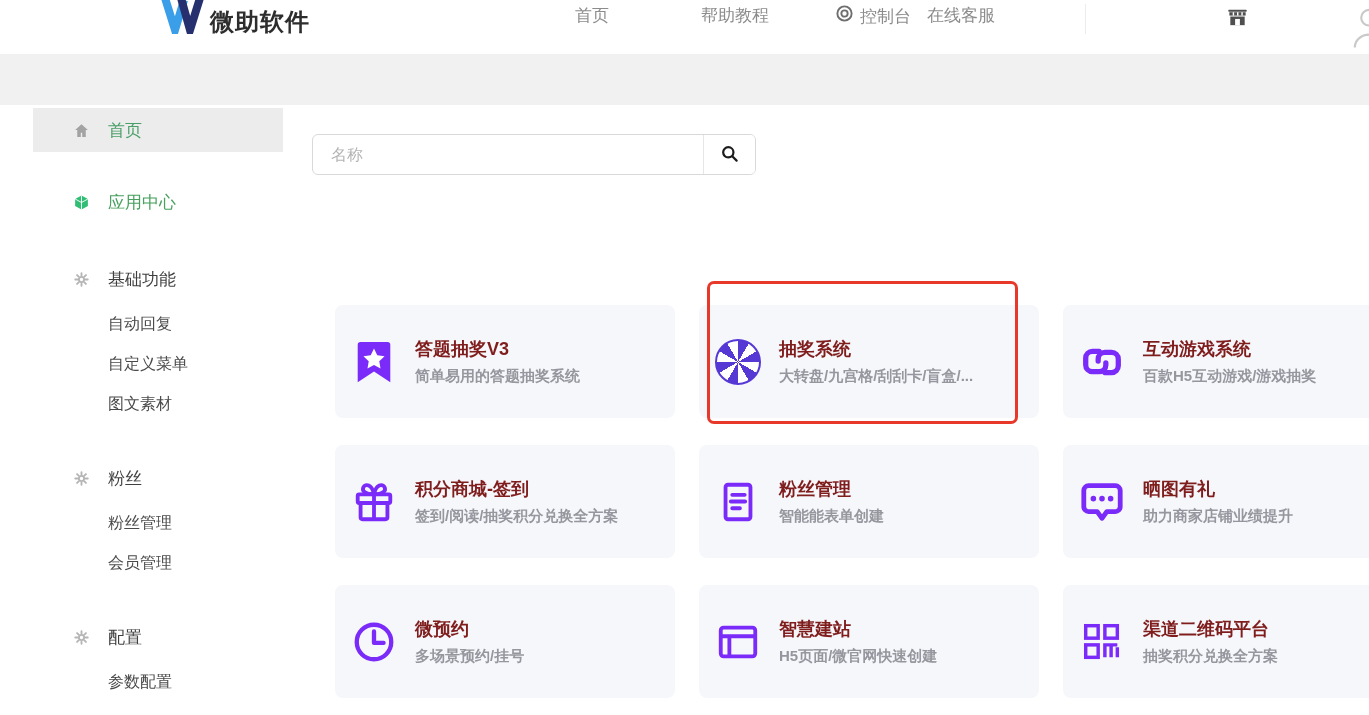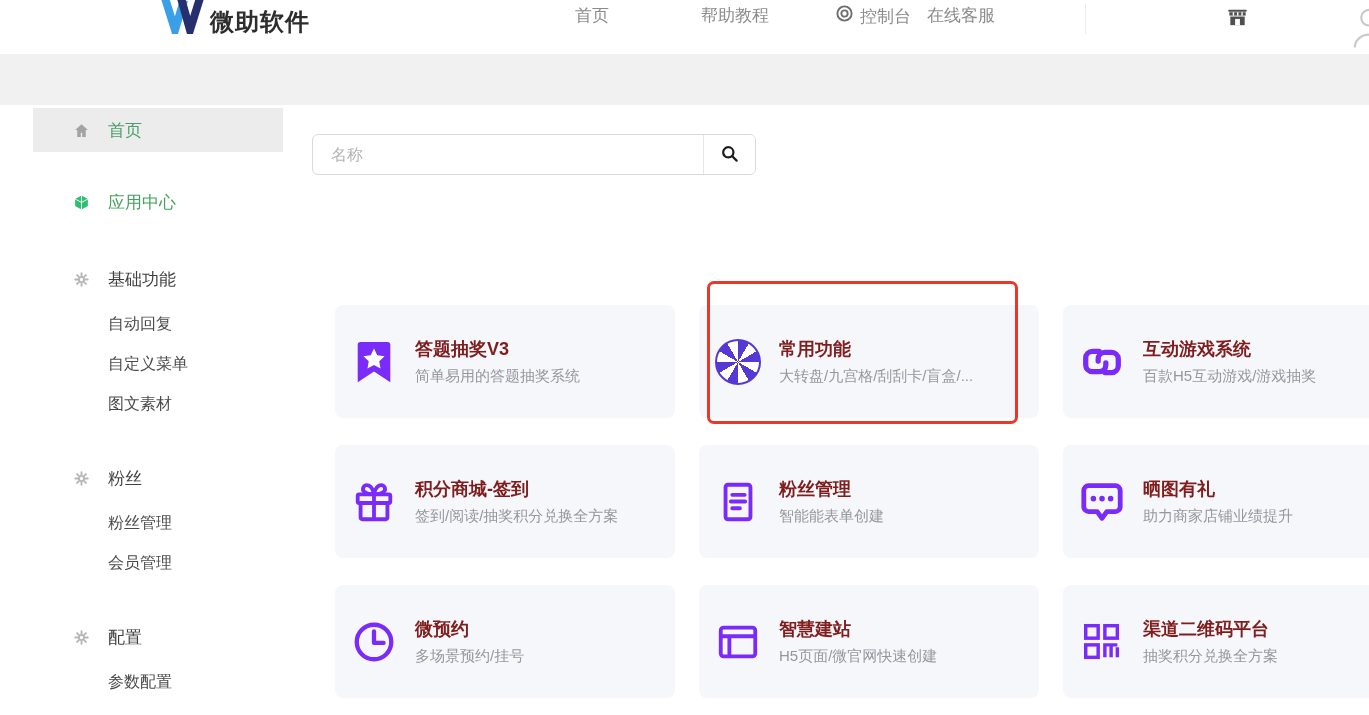--- a/index.html
+++ b/index.html
@@ -45,21 +45,21 @@
 
   .section-head{position:absolute;left:335px;top:250px;display:flex;align-items:baseline;}
   .sec-title{font-size:21px;font-weight:700;color:#272c4d;}
   .sec-sub{font-size:15px;color:#63636b;margin-left:14px;}
 
   .cards{position:absolute;left:335px;top:305px;display:grid;grid-template-columns:repeat(3,340px);grid-auto-rows:113px;column-gap:24px;row-gap:27px;}
   .card{background:#f6f7fb;border-radius:8px;display:flex;align-items:center;padding-left:16px;cursor:pointer;}
   .card-icon{width:46px;height:46px;display:inline-flex;align-items:center;justify-content:center;flex:none;}
   .card-text{margin-left:18px;min-width:0;}
   .card-title{font-size:18px;font-weight:700;color:#7f1d1d;line-height:24px;}
-  .card-sub{font-size:15px;color:#96969e;margin-top:6px;white-space:nowrap;}
+  .card-sub{font-size:15px;color:#96969e;margin-top:6px;white-space:nowrap;font-weight:bold;}
   .pinwheel{width:46px;height:46px;border-radius:50%;border:2px solid #5638d4;background:repeating-conic-gradient(#5638d4 0deg 30deg,#ffffff 30deg 60deg);}
 
   .red-annotation{position:absolute;left:707px;top:281px;width:311px;height:143px;border:3px solid #e8382a;border-radius:7px;pointer-events:none;z-index:6;}
 </style>
 </head>
 <body>
 
 <div class="page">
 
   <div class="header">
@@ -201,21 +201,21 @@
         <div class="card-text">
           <div class="card-title">答题抽奖V3</div>
           <div class="card-sub">简单易用的答题抽奖系统</div>
         </div>
       </div>
       <div class="card">
         <span class="card-icon">
           <span class="pinwheel"></span>
         </span>
         <div class="card-text">
-          <div class="card-title">常用功能</div>
+          <div class="card-title">抽奖系统</div>
           <div class="card-sub">大转盘/九宫格/刮刮卡/盲盒/...</div>
         </div>
       </div>
       <div class="card">
         <span class="card-icon">
           <svg width="46" height="46" viewBox="0 0 48 48" fill="none" stroke="#7b2bf9" stroke-width="5.5" stroke-linecap="round">
             <path d="M21 13h-7a7 7 0 0 0-7 7v7a7 7 0 0 0 7 7h7a7 7 0 0 0 7-7v-2"></path>
             <path d="M27 35h7a7 7 0 0 0 7-7v-7a7 7 0 0 0-7-7h-7a7 7 0 0 0-7 7v2"></path>
           </svg>
         </span>

